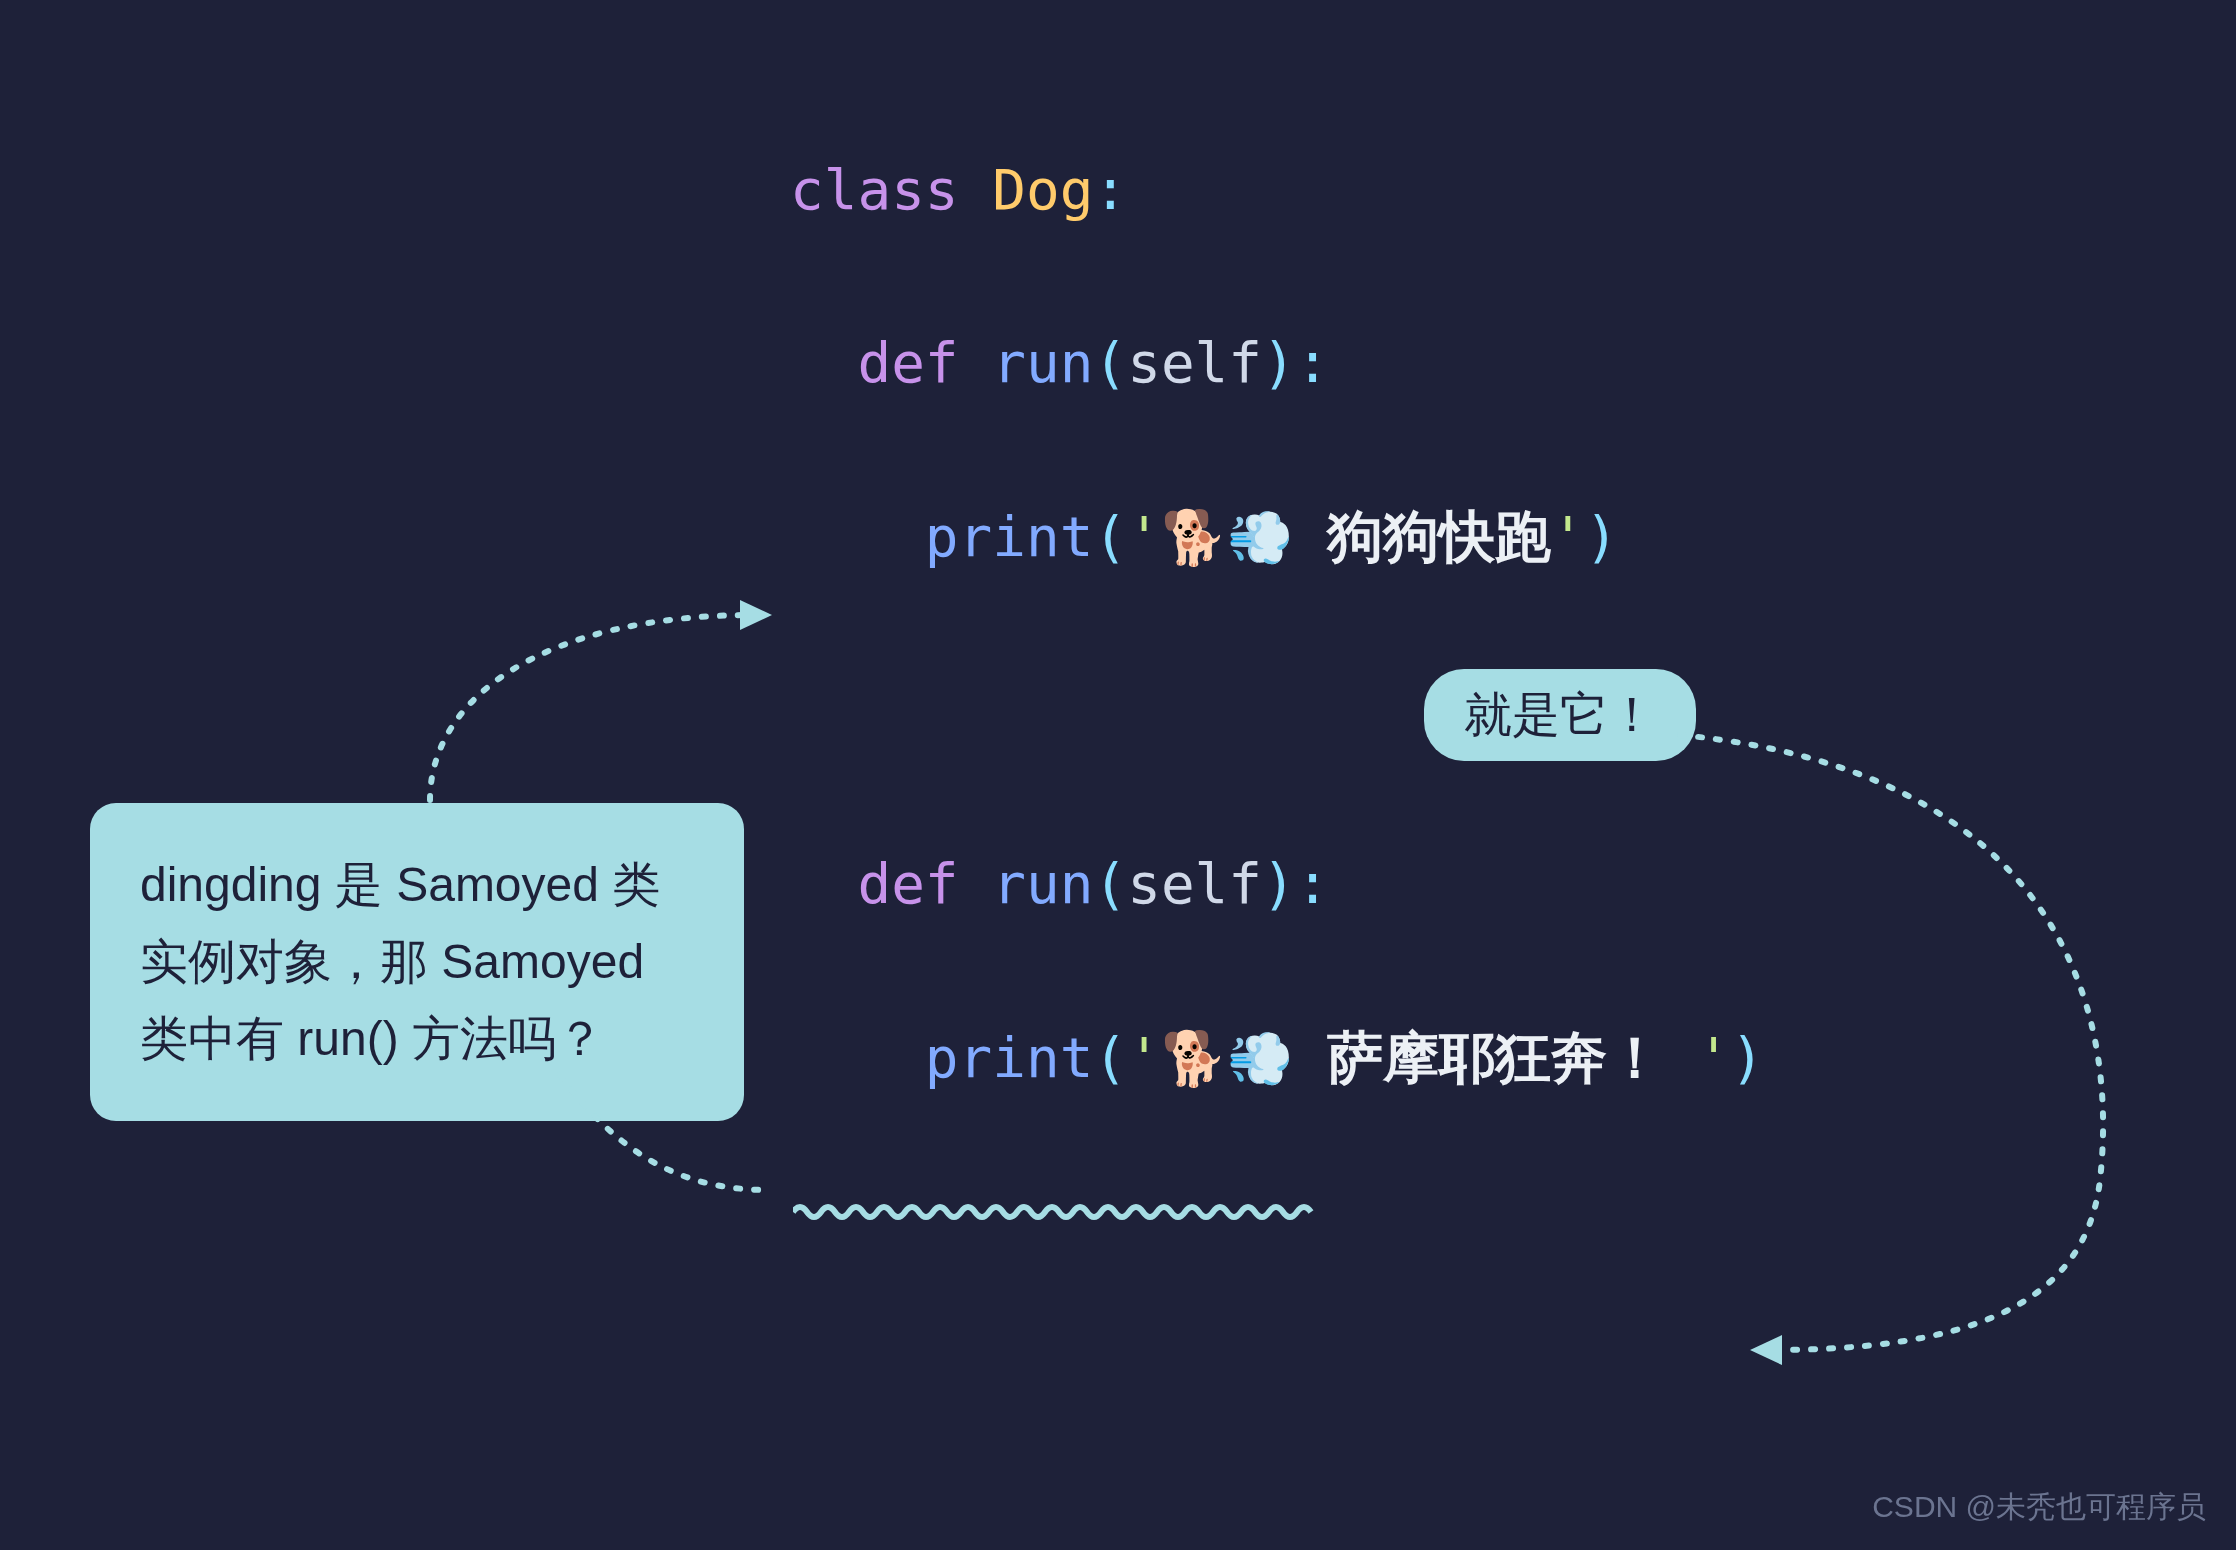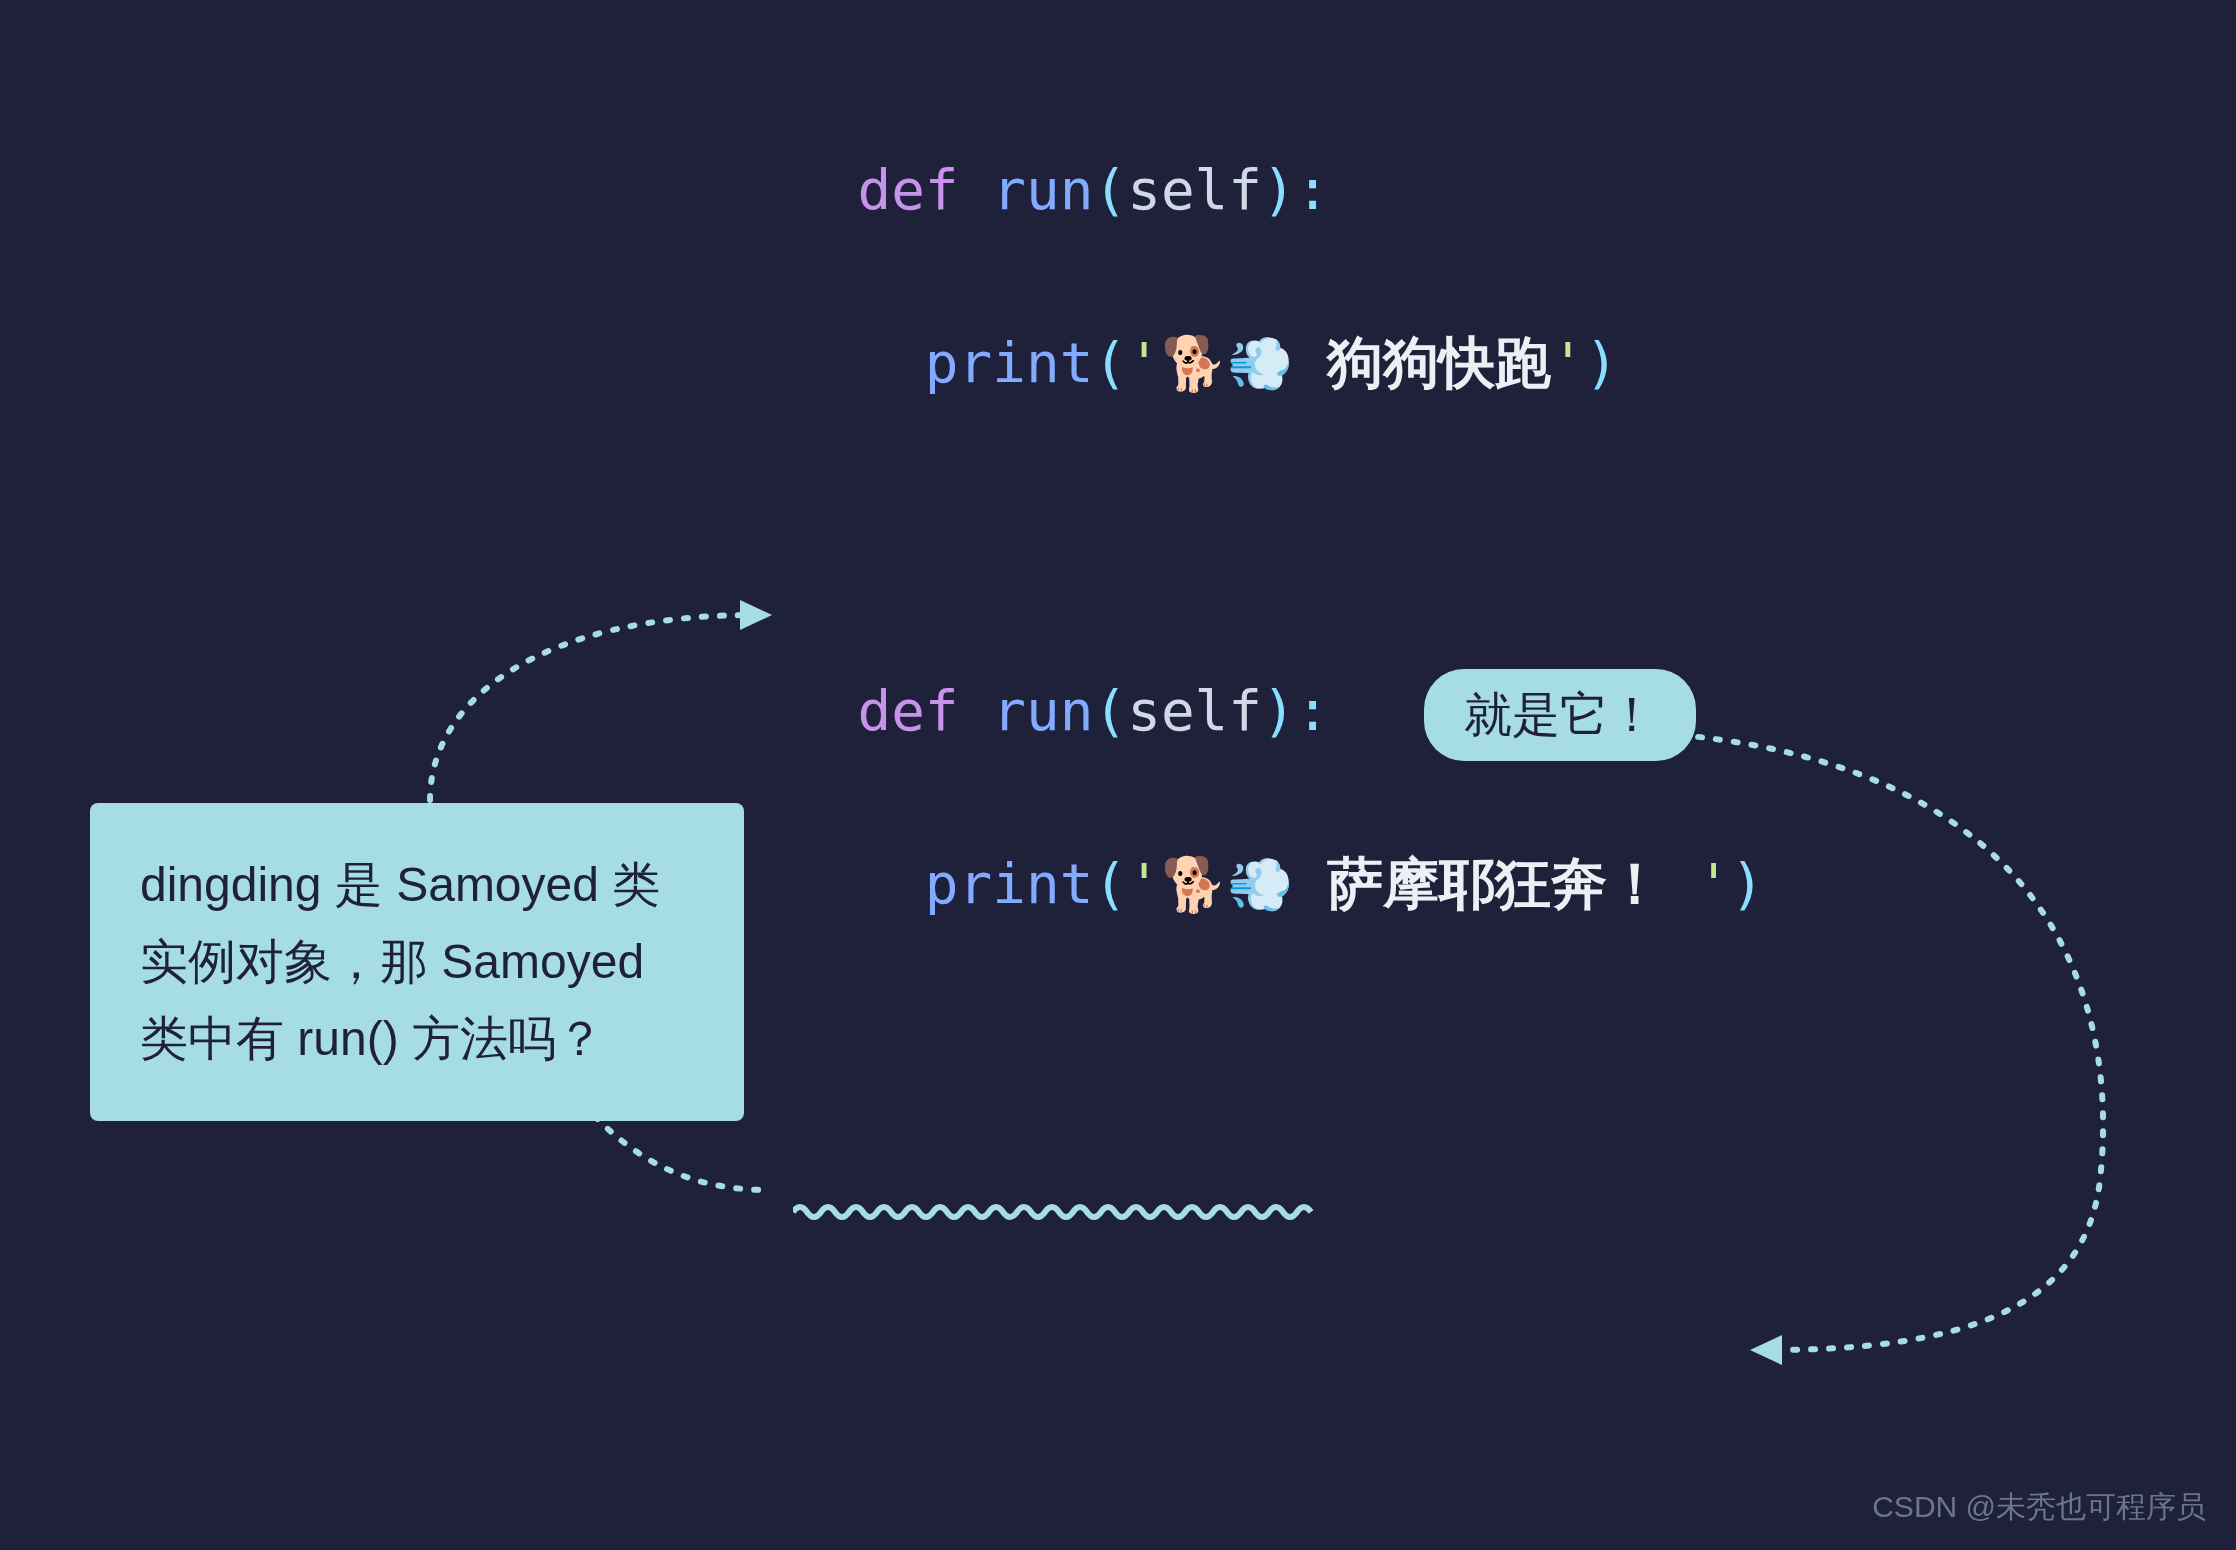--- a/index.html
+++ b/index.html
@@ -30,21 +30,21 @@
   .stringq { color: #c3e88d; }
   .emoji { font-size: 0.95em; }
 
   .callout {
     position: absolute;
     left: 90px;
     top: 803px;
     width: 654px;
     background: #a6dde4;
     color: #1e2139;
-    border-radius: 8px;
+    border-radius: 26px;
     padding: 44px 50px;
     font-family: -apple-system, 'PingFang SC', 'Helvetica Neue', sans-serif;
     font-size: 48px;
     line-height: 1.6;
     font-weight: 500;
   }
 
   .badge {
     position: absolute;
     left: 1424px;
@@ -81,20 +81,21 @@
     bottom: 22px;
     font-family: -apple-system, sans-serif;
     font-size: 30px;
     color: #6b7490;
   }
 </style>
 </head>
 <body>
 
 <div class="code-area">
+<span class="code-line"><span class="keyword">class</span> <span class="classname">Dog</span><span class="punct">:</span></span>
 <span class="code-line">  <span class="keyword">def</span> <span class="funcname">run</span><span class="punct">(</span><span class="param">self</span><span class="punct">):</span></span>
 <span class="code-line">    <span class="funcname">print</span><span class="punct">(</span><span class="stringq">'</span><span class="emoji">🐕💨</span><span class="string"> 狗狗快跑</span><span class="stringq">'</span><span class="punct">)</span></span>
 <span class="code-line"> </span>
 <span class="code-line">  <span class="keyword">def</span> <span class="funcname">run</span><span class="punct">(</span><span class="param">self</span><span class="punct">):</span></span>
 <span class="code-line">    <span class="funcname">print</span><span class="punct">(</span><span class="stringq">'</span><span class="emoji">🐕💨</span><span class="string"> 萨摩耶狂奔！ </span><span class="stringq">'</span><span class="punct">)</span></span>
 
 
 
 
 

